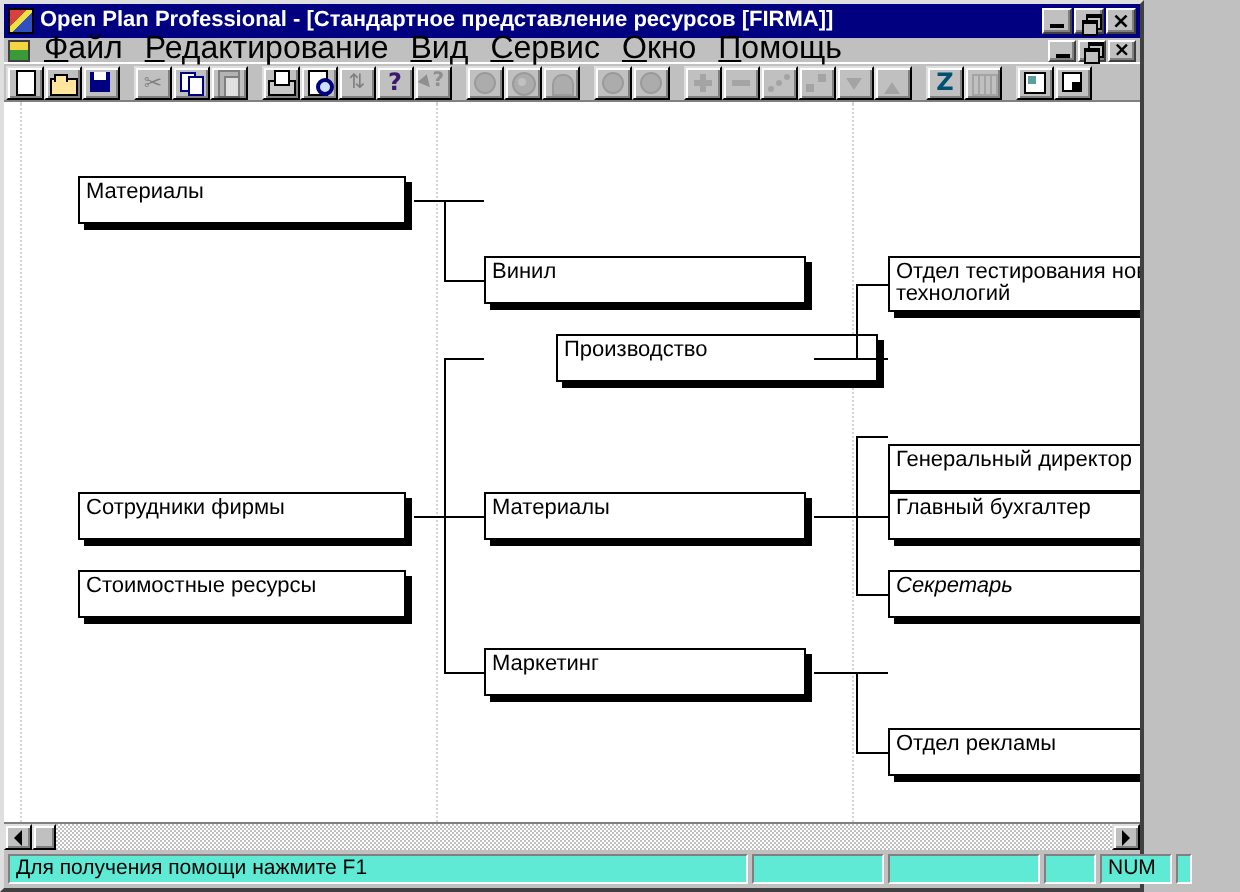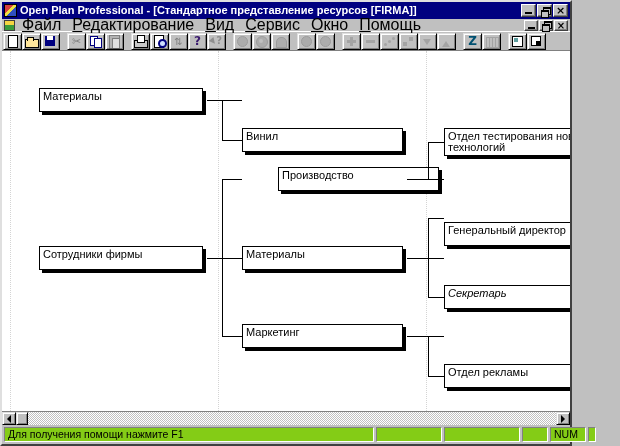--- a/index.html
+++ b/index.html
@@ -156,21 +156,21 @@
   .tri-right { width:0; height:0; border:4px solid transparent; border-right:none;
                border-left:4px solid #000; }
   .sc-thumb { width:12px; flex:0 0 12px; background:#c0c0c0; border:1px solid;
               border-color:#dfdfdf #000 #000 #dfdfdf;
               box-shadow:inset 1px 1px 0 #fff, inset -1px -1px 0 #808080; }
   .sc-track { flex:1 1 auto; }
 
   
   .statusbar { height:19px; display:flex; align-items:center; gap:2px; padding:1px 2px 2px 2px;
                background:#c0c0c0; }
-  .sb-panel { height:15px; background:#84cc16; border:1px solid;
+  .sb-panel { height:15px; background:#5eead4; border:1px solid;
               border-color:#808080 #fff #fff #808080; font-size:10.5px; line-height:13px;
               color:#000; padding:0 3px; white-space:nowrap; overflow:hidden; }
   .sb-msg { flex:0 0 370px; }
   .sb-p2 { flex:0 0 66px; }
   .sb-p3 { flex:0 0 76px; }
   .sb-p4 { flex:0 0 26px; }
   .sb-num { flex:0 0 36px; }
   .sb-p5 { flex:1 1 auto; }
 </style>
 </head>
@@ -317,37 +317,43 @@
   <div class="workarea">
     <div class="pagebreak" style="left:8px"></div>
     <div class="pagebreak" style="left:216px"></div>
     <div class="pagebreak" style="left:424px"></div>
   <div class="node" style="left: 37px; top: 37px; width: 164px; height: 24px;">
         <div class="node-label">Материалы</div>
       </div>
       <div class="node" style="left: 37px; top: 195px; width: 164px; height: 24px;">
         <div class="node-label">Сотрудники фирмы</div>
       </div>
+      <div class="node" style="left: 37px; top: 234px; width: 164px; height: 24px;">
+        <div class="node-label">Стоимостные ресурсы</div>
+      </div>
       <div class="node" style="left: 240px; top: 77px; width: 161px; height: 24px;">
         <div class="node-label">Винил</div>
       </div>
       <div class="node" style="left: 240px; top: 116px; width: 161px; height: 24px; margin-left: 36px;">
         <div class="node-label">Производство</div>
       </div>
       <div class="node" style="left: 240px; top: 195px; width: 161px; height: 24px;">
         <div class="node-label">Материалы</div>
       </div>
       <div class="node" style="left: 240px; top: 273px; width: 161px; height: 24px;">
         <div class="node-label">Маркетинг</div>
       </div>
       <div class="node" style="left: 442px; top: 77px; width: 158px; height: 28px;">
         <div class="node-label">Отдел тестирования новых технологий</div>
       </div>
       <div class="node" style="left: 442px; top: 171px; width: 158px; height: 24px;">
         <div class="node-label">Генеральный директор</div>
+      </div>
+      <div class="node" style="left: 442px; top: 195px; width: 158px; height: 24px;">
+        <div class="node-label">Главный бухгалтер</div>
       </div>
       <div class="node" style="left: 442px; top: 234px; width: 158px; height: 24px; font-style: italic;">
         <div class="node-label">Секретарь</div>
       </div>
       <div class="node" style="left: 442px; top: 313px; width: 158px; height: 24px;">
         <div class="node-label">Отдел рекламы</div>
       </div>
       <div class="conn" style="left: 205px; top: 49px; width: 16px; height: 1px;"></div>
       <div class="conn" style="left: 220px; top: 49px; width: 1px; height: 41px;"></div>
       <div class="conn" style="left: 220px; top: 49px; width: 20px; height: 1px;"></div>

